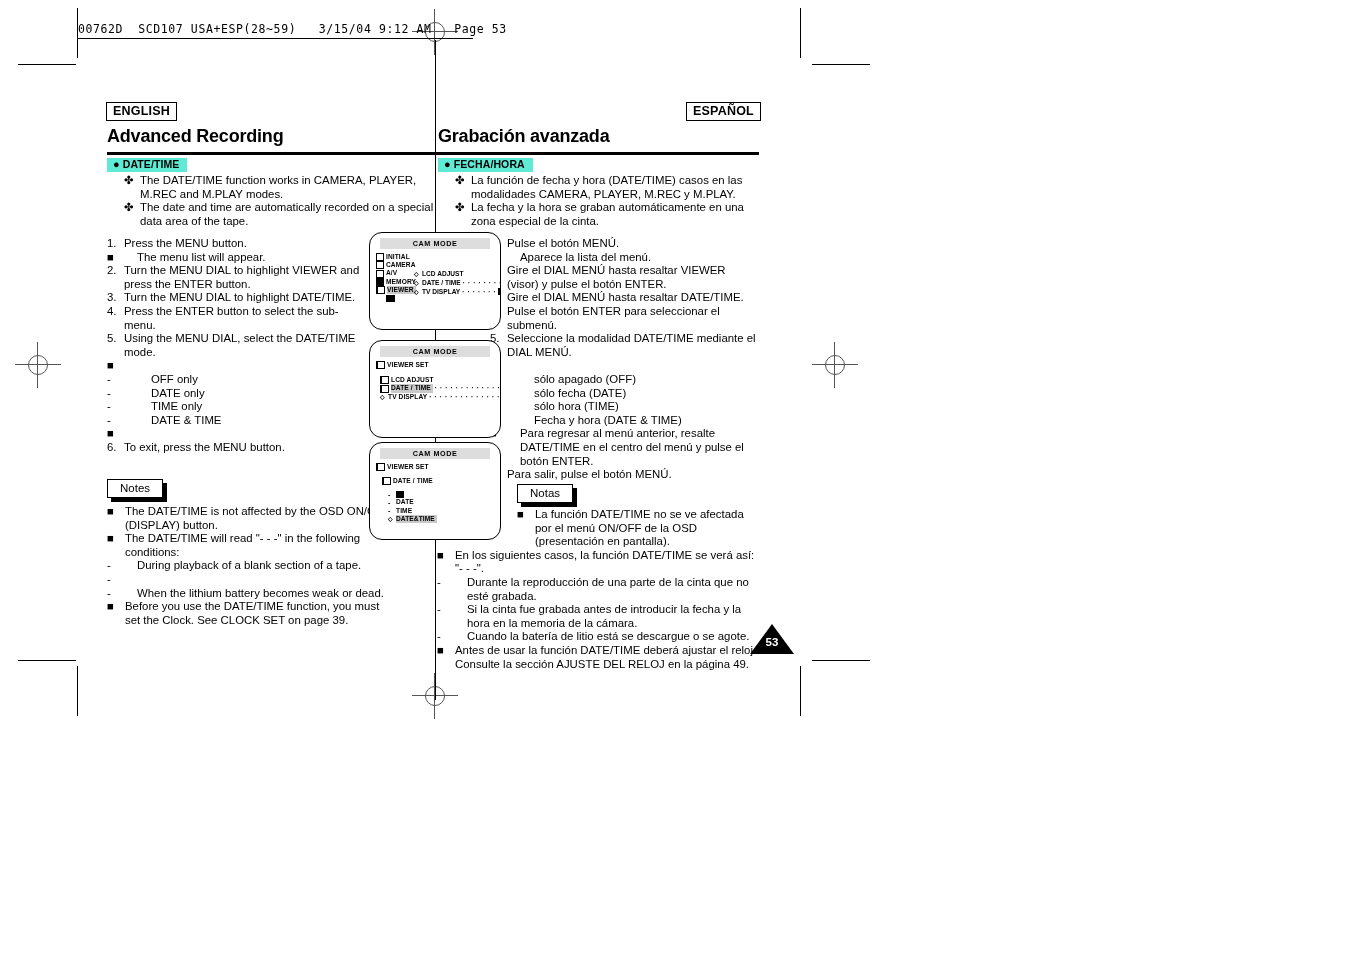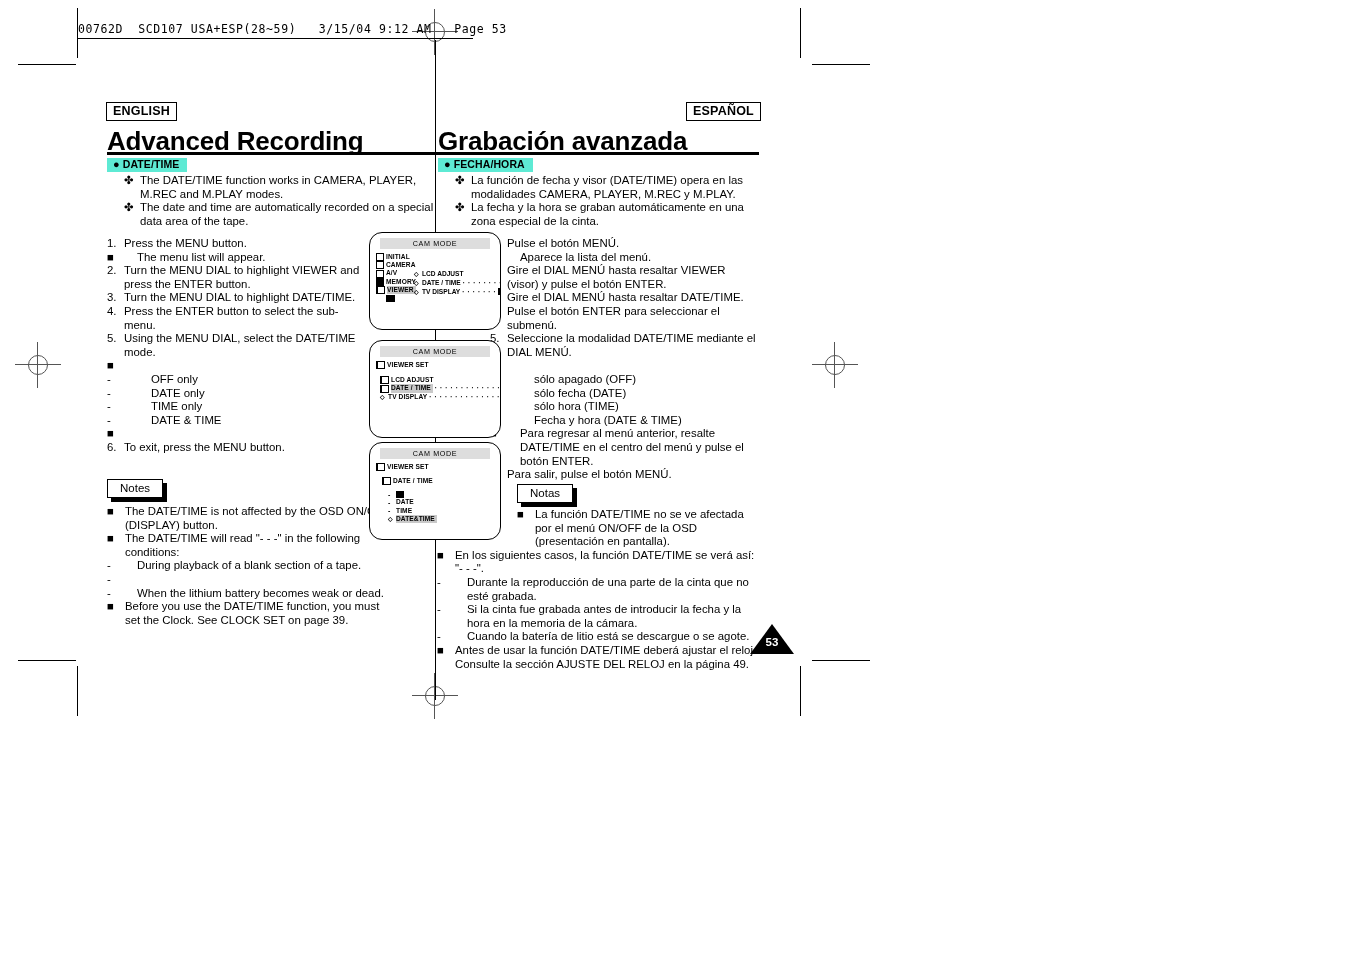--- a/index.html
+++ b/index.html
@@ -59,21 +59,21 @@
     letter-spacing: 0.2px;
     line-height: 1.05;
     background: #fff;
   }
   #lang-en { left: 106px; top: 102px; }
   #lang-es { left: 686px; top: 102px; }
 
   
   .sec-title {
     position: absolute;
-    font-size: 26px;
+    font-size: 18px;
     font-weight: bold;
     letter-spacing: -0.2px;
   }
   #title-en { left: 107px; top: 126px; }
   #title-es { left: 438px; top: 126px; }
 
   .title-rule {
     position: absolute; left: 107px; top: 152px;
     width: 652px; height: 3px; background: #000;
   }
@@ -139,21 +139,21 @@
     overflow: hidden;
   }
   #lcd1 { left: 369px; top: 232px; }
   #lcd2 { left: 369px; top: 340px; }
   #lcd3 { left: 369px; top: 442px; }
 
   .lcd-hdr {
     position: absolute; left: 10px; top: 5px;
     width: 110px; height: 11px;
     background: #ddd;
-    font-size: 7.2px; font-weight: normal;
+    font-size: 7.2px; font-weight: bold;
     letter-spacing: 0.6px;
     text-align: center;
     line-height: 11px;
   }
   .lcd-body {
     position: absolute; left: 6px; top: 20px; right: 4px;
     font-size: 6.6px;
     line-height: 8.2px;
     font-weight: bold;
     letter-spacing: 0.1px;
@@ -242,21 +242,21 @@
         <span class="txt">The DATE/TIME function works in CAMERA, PLAYER, M.REC and M.PLAY modes.</span>
       </div>
       <div class="ln lvl-diamond">
         <span class="bul">✤</span>
         <span class="txt">The date and time are automatically recorded on a special data area of the tape.</span>
       </div>
     </div>
   <div class="col" id="col-es-top">
       <div class="ln lvl-diamond">
         <span class="bul">✤</span>
-        <span class="txt">La función de fecha y visor (DATE/TIME) opera en las modalidades CAMERA, PLAYER, M.REC y M.PLAY.</span>
+        <span class="txt">La función de fecha y hora (DATE/TIME) casos en las modalidades CAMERA, PLAYER, M.REC y M.PLAY.</span>
       </div>
       <div class="ln lvl-diamond">
         <span class="bul">✤</span>
         <span class="txt">La fecha y la hora se graban automáticamente en una zona especial de la cinta.</span>
       </div>
     </div>
   <div class="col" id="col-en-steps">
       <div class="ln lvl-num">
         <span class="bul">1.</span>
         <span class="txt">Press the MENU button.</span>

